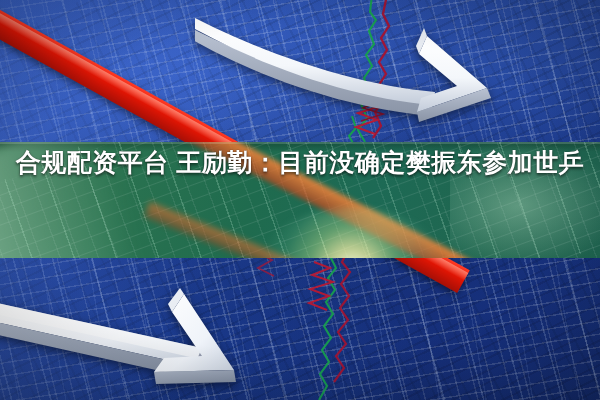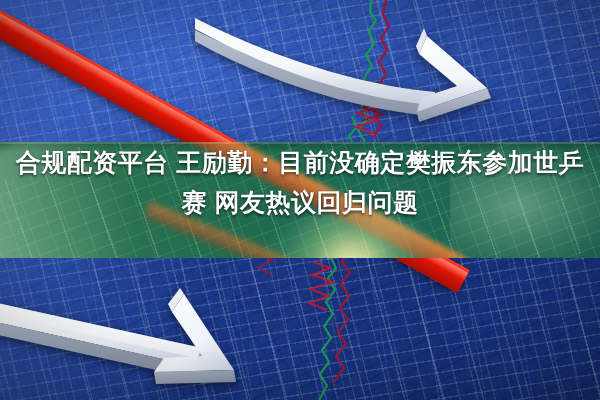--- a/index.html
+++ b/index.html
@@ -196,16 +196,15 @@
     <div class="lightL"></div>
     <div class="bred"></div>
     <div class="bred2"></div>
     <div class="glowR"></div>
     <div class="glow"></div>
     <div class="topline"></div>
   </div>
 
   <div class="title">
     <div class="tline">合规配资平台 王励勤：目前没确定樊振东参加世乒</div>
-    <div class="tline l2">赛 网友热议回归问题</div>
   </div>
 
 </div>
 
 </body></html>

